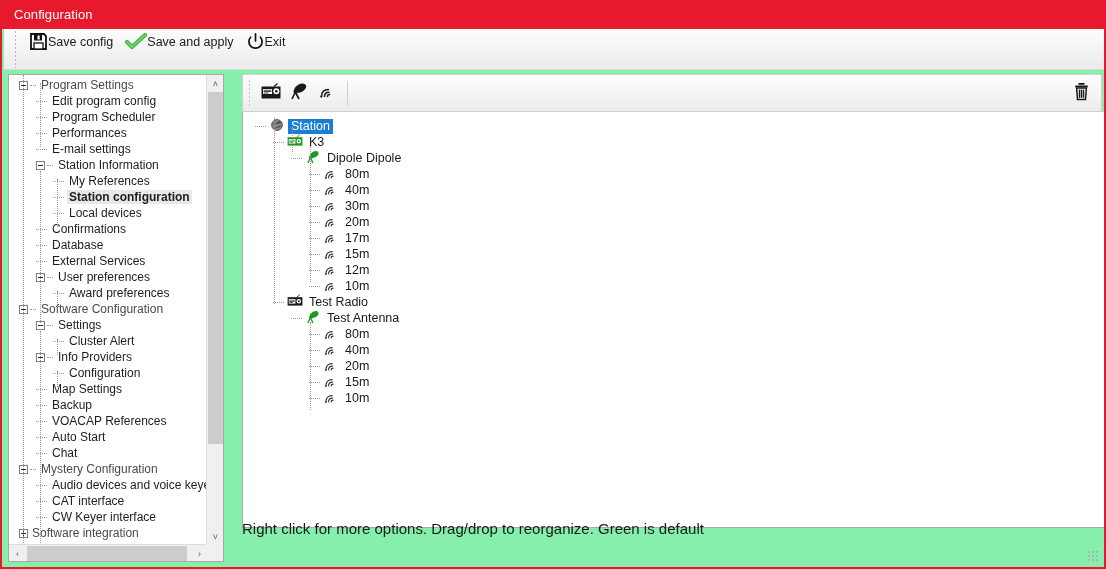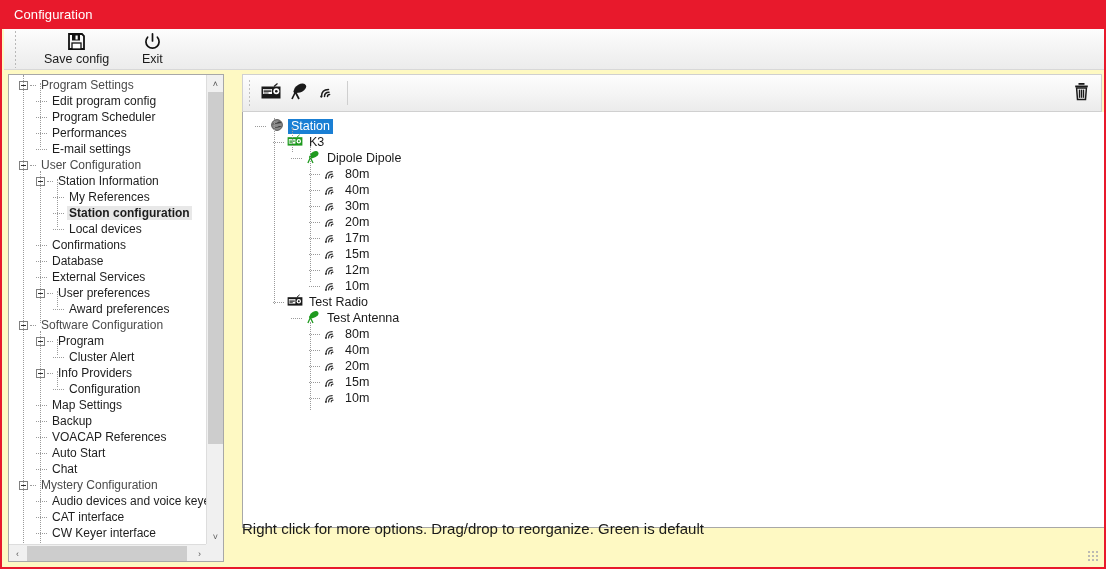--- a/index.html
+++ b/index.html
@@ -6,21 +6,21 @@
   html, body {
     margin: 0; padding: 0;
     width: 1106px; height: 569px;
     overflow: hidden;
     font-family: "Liberation Sans", sans-serif;
     background: #ffffff;
   }
   #window {
     position: relative;
     width: 1106px; height: 569px;
-    background: #fef9c3;
+    background: #86efac;
     border: 2px solid #e8192c;
     border-top: none;
     overflow: hidden;
   }
   
   #titlebar {
     height: 29px;
     background: #e8192c;
     color: #ffffff;
     display: flex;
@@ -41,27 +41,26 @@
     padding-left: 10px;
   }
   .ribbon-grip {
     width: 4px; height: 38px;
     margin-top: 1px; margin-right: 5px;
     background-image: radial-gradient(#b8b8b8 1px, transparent 1px);
     background-size: 3px 4px;
   }
   .ribbon-btn {
     display: flex;
-    flex-direction: column;
+    flex-direction: row;
     align-items: center;
     justify-content: flex-start;
     padding: 2px 6px 0 6px;
     min-width: 44px;
     cursor: default;
-    margin-left: 15px;
   }
   .ribbon-ico { height: 20px; display: flex; align-items: center; justify-content: center; }
   .ribbon-lbl { font-size: 12.5px; color: #1a1a1a; margin-top: 1px; white-space: nowrap; }
 
   
   #sidebar {
     position: absolute;
     left: 6px; top: 74px;
     width: 216px; height: 488px;
     background: #ffffff;
@@ -243,20 +242,29 @@
         <svg width="19" height="19" viewBox="0 0 19 19">
           <path d="M2 2 h13 l2 2 v13 h-15 z" fill="none" stroke="#111" stroke-width="1.8"></path>
           <rect x="5" y="2.5" width="8" height="6" fill="#111"></rect>
           <rect x="8.5" y="3.5" width="2.2" height="4" fill="#fff"></rect>
           <rect x="5" y="11" width="9" height="6" fill="#fff" stroke="#111" stroke-width="1.3"></rect>
         </svg>
       </span>
       <span class="ribbon-lbl">Save config</span>
     </div>
 
+    <div class="ribbon-btn">
+      <span class="ribbon-ico">
+        <svg width="22" height="19" viewBox="0 0 22 19">
+          <path d="M2 10 L7 15 L20 3" fill="none" stroke="#49b749" stroke-width="4.2" stroke-linecap="round" stroke-linejoin="round"></path>
+          <path d="M2 10 L7 15 L20 3" fill="none" stroke="#6fd86f" stroke-width="1.6" stroke-linecap="round" stroke-linejoin="round"></path>
+        </svg>
+      </span>
+      <span class="ribbon-lbl">Save and apply</span>
+    </div>
 
     <div class="ribbon-btn">
       <span class="ribbon-ico">
         <svg width="19" height="19" viewBox="0 0 19 19">
           <path d="M4.6 5.2 A6.6 6.6 0 1 0 14.4 5.2" fill="none" stroke="#111" stroke-width="1.7" stroke-linecap="round"></path>
           <line x1="9.5" y1="1.8" x2="9.5" y2="9" stroke="#111" stroke-width="1.7" stroke-linecap="round"></line>
         </svg>
       </span>
       <span class="ribbon-lbl">Exit</span>
     </div>
@@ -283,26 +291,20 @@
         <div class="t-row">
           <div style="width: 27px; flex: 0 0 auto;"></div>
           <div class="dots" style="width: 11px;"></div>
           <span class="t-label">Performances</span>
         </div>
         <div class="t-row">
           <div style="width: 27px; flex: 0 0 auto;"></div>
           <div class="dots" style="width: 11px;"></div>
           <span class="t-label">E-mail settings</span>
         </div>
-        <div class="t-row group">
-          <div style="width: 10px; flex: 0 0 auto;"></div>
-          <div class="expander"></div>
-          <div class="dots" style="width: 6px;"></div>
-          <span class="t-label">User Configuration</span>
-        </div>
         <div class="t-row">
           <div style="width: 27px; flex: 0 0 auto;"></div>
           <div class="expander"></div>
           <div class="dots" style="width: 6px;"></div>
           <span class="t-label">Station Information</span>
         </div>
         <div class="t-row">
           <div style="width: 44px; flex: 0 0 auto;"></div>
           <div class="dots" style="width: 11px;"></div>
           <span class="t-label">My References</span>
@@ -346,21 +348,21 @@
         <div class="t-row group">
           <div style="width: 10px; flex: 0 0 auto;"></div>
           <div class="expander"></div>
           <div class="dots" style="width: 6px;"></div>
           <span class="t-label">Software Configuration</span>
         </div>
         <div class="t-row">
           <div style="width: 27px; flex: 0 0 auto;"></div>
           <div class="expander"></div>
           <div class="dots" style="width: 6px;"></div>
-          <span class="t-label">Program</span>
+          <span class="t-label">Settings</span>
         </div>
         <div class="t-row">
           <div style="width: 44px; flex: 0 0 auto;"></div>
           <div class="dots" style="width: 11px;"></div>
           <span class="t-label">Cluster Alert</span>
         </div>
         <div class="t-row">
           <div style="width: 27px; flex: 0 0 auto;"></div>
           <div class="expander"></div>
           <div class="dots" style="width: 6px;"></div>

